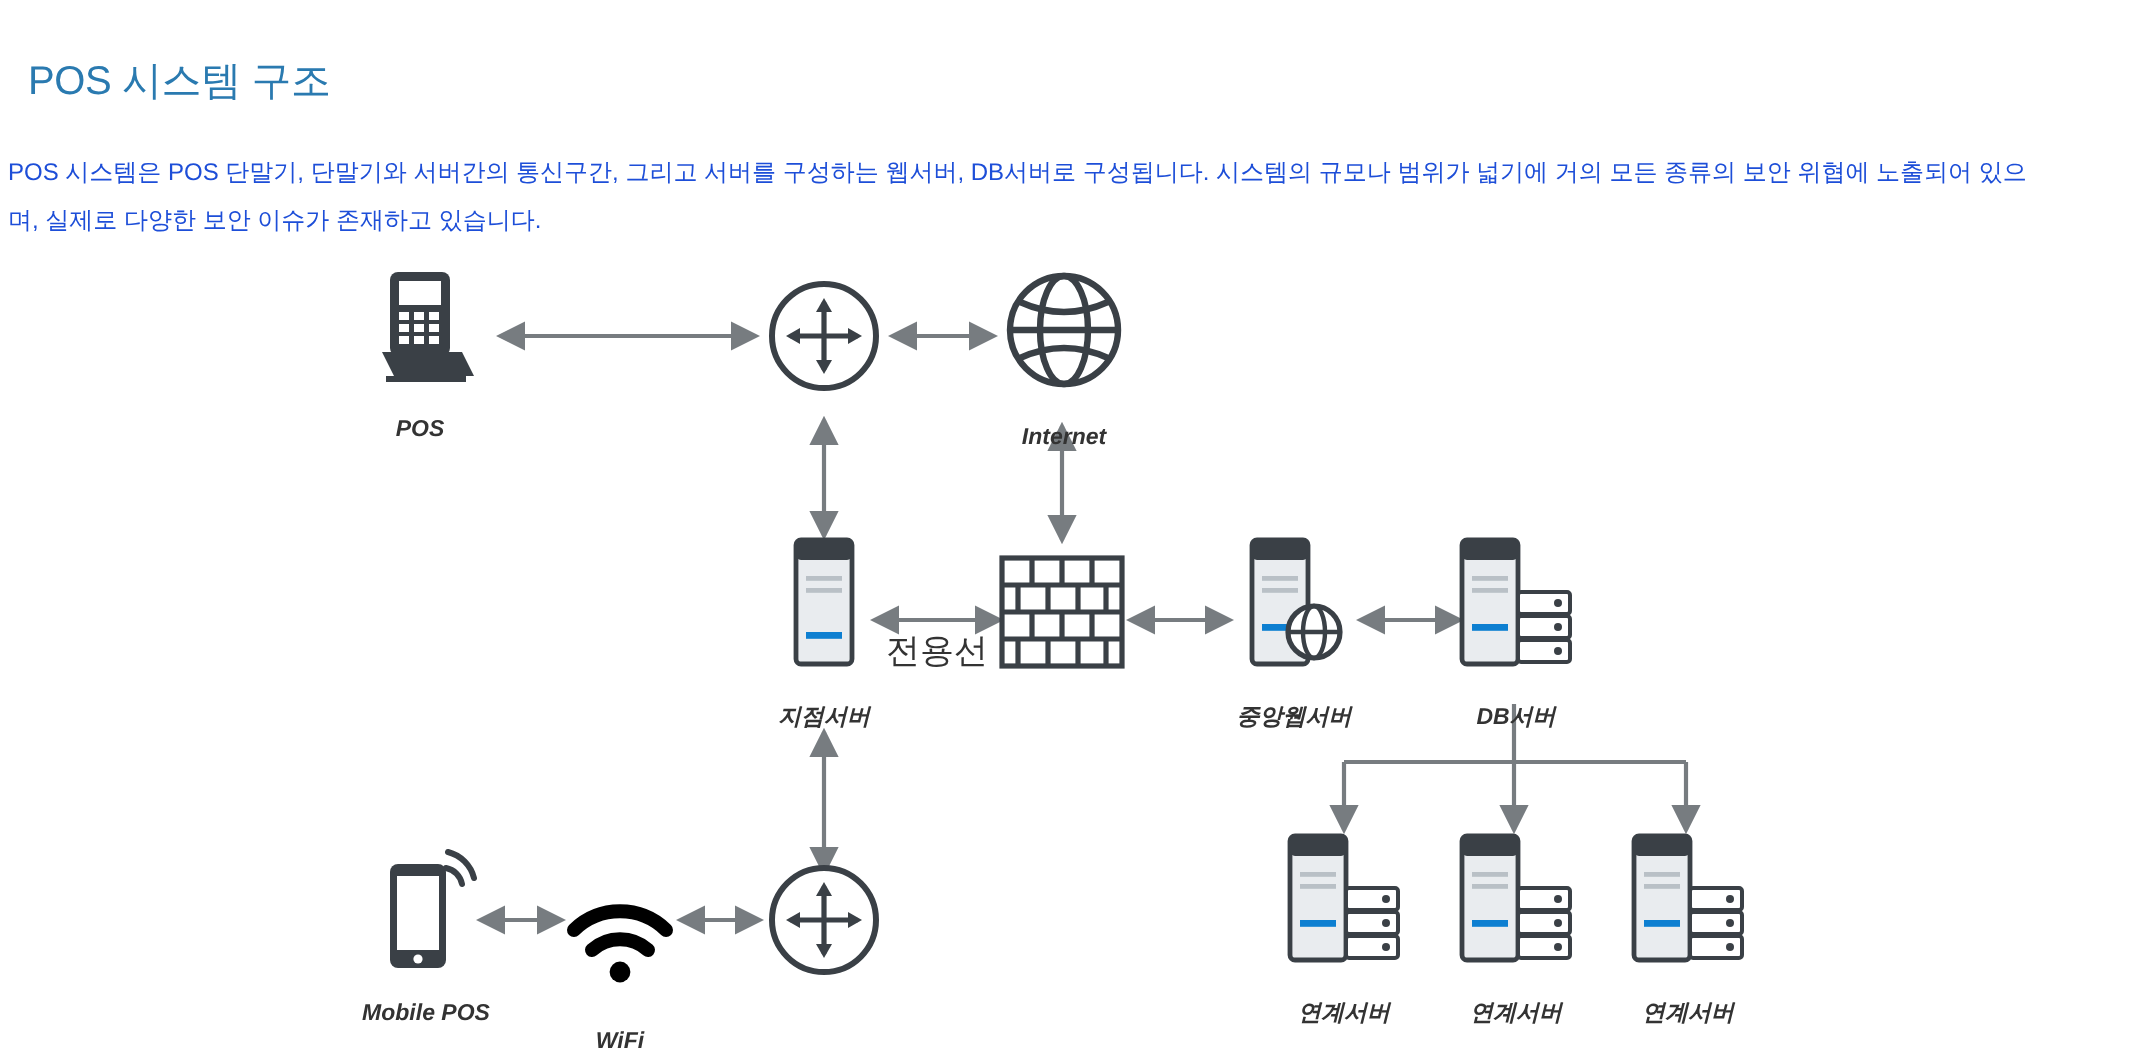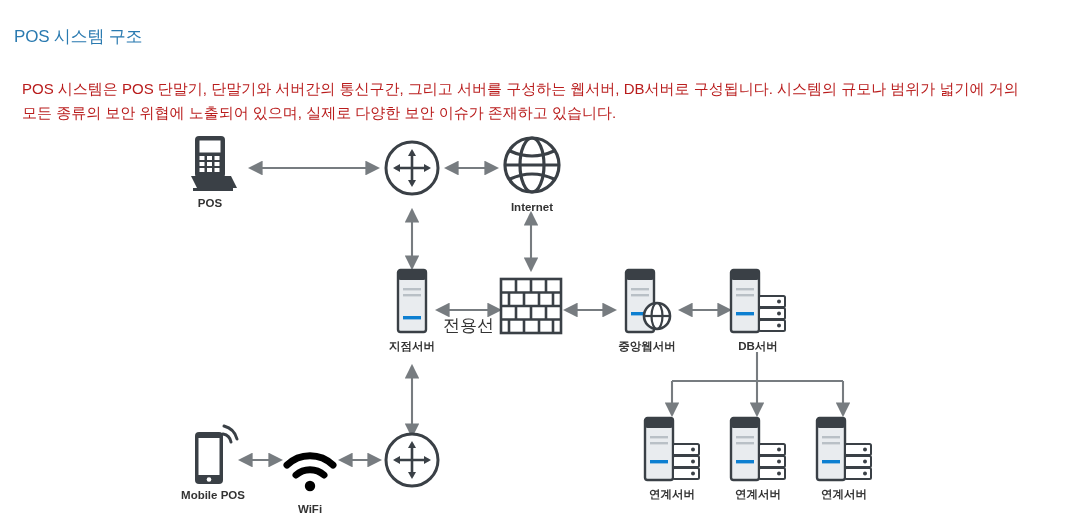--- a/index.html
+++ b/index.html
@@ -12,51 +12,52 @@
     height: 531px;
     font-family: "Liberation Sans", sans-serif;
     color: #333333;
     overflow: hidden;
     position: relative;
   }
   #page-title {
     position: absolute;
     left: 14px;
     top: 14px;
-    font-size: 17px;
+    font-size: 20px;
     color: #2a7ab0;
     font-weight: normal;
     letter-spacing: -0.2px;
   }
   #intro {
     position: absolute;
-    left: 22px;
+    left: 4px;
     top: 62px;
     width: 1010px;
-    font-size: 15px;
+    font-size: 12px;
     line-height: 24px;
-    color: #b91c1c;
+    color: #1d4ed8;
   }
   #diagram {
     position: absolute;
     left: 0;
     top: 118px;
     width: 1072px;
     height: 413px;
   }
   .node {
     position: absolute;
     text-align: center;
   }
   .node .caption {
     font-size: 11.5px;
     color: #333333;
     font-weight: bold;
-    margin-top: 3px;
+    margin-top: 15px;
     white-space: nowrap;
+    font-style: italic;
   }
   .icon-wrap {
     display: flex;
     align-items: center;
     justify-content: center;
   }
   .edge-label {
     position: absolute;
     font-size: 17px;
     color: #333333;

